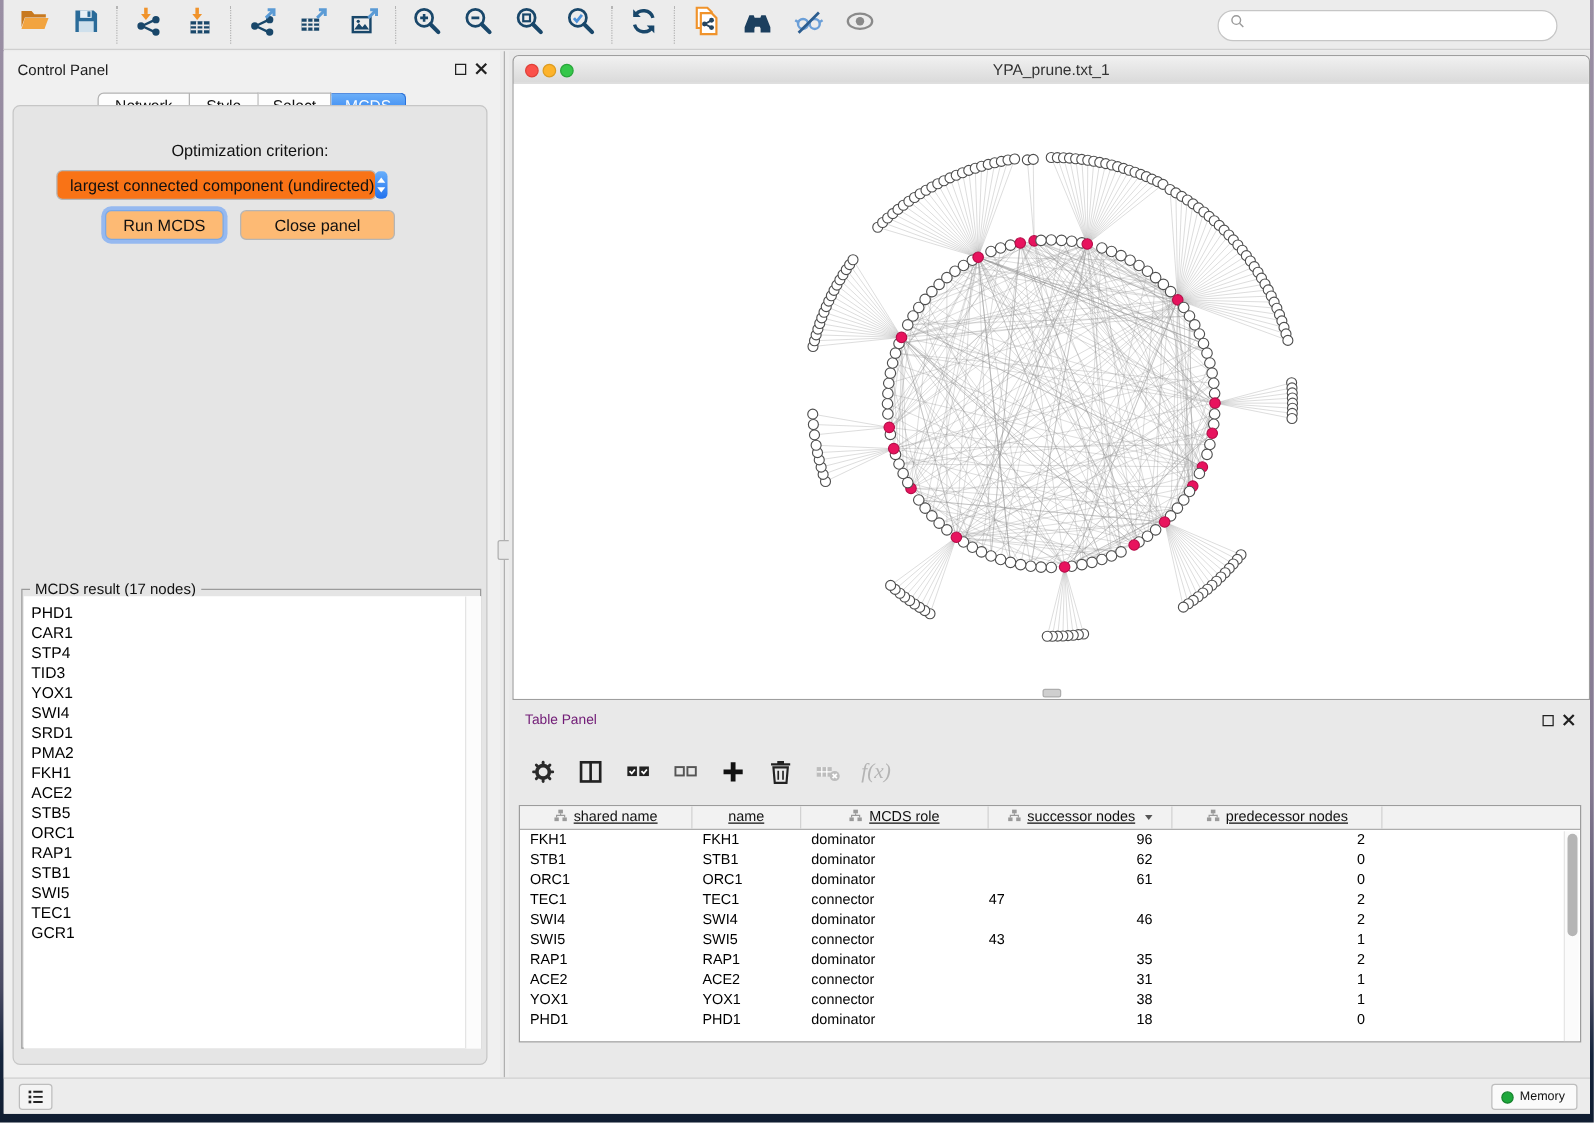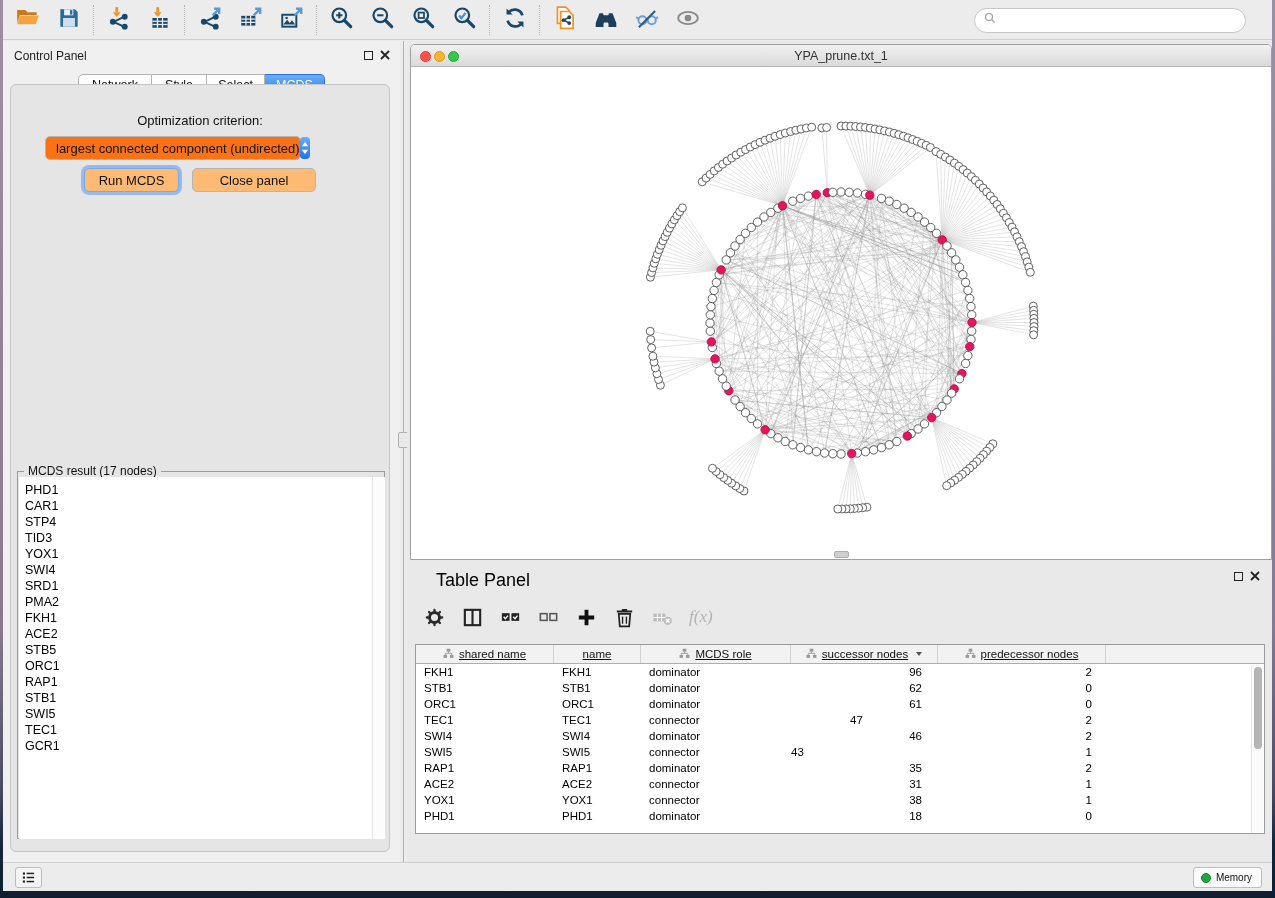--- a/index.html
+++ b/index.html
@@ -81,21 +81,21 @@
   #tl-green { left:37px; background:#35c74a; border:1px solid #28a63a; }
   #net-title { position:absolute; left:0; top:4px; width:100%; text-align:center; font-size:12.5px; color:#333; }
   #net-canvas { position:absolute; left:0; top:22px; width:860px; height:492px; background:#fff; overflow:hidden; }
   #net-svg { position:absolute; left:0; top:0; }
   #h-handle { position:absolute; left:423px; bottom:1px; width:15px; height:7px; background:#cfcfcf;
               border:1px solid #adadad; border-radius:2px; }
 
   
   #table-panel { position:absolute; left:0; top:520px; width:865px; height:301px; background:#e9e9e9; }
   #tp-title-row { position:absolute; left:0; top:6px; width:100%; height:20px; }
-  #tp-title { position:absolute; left:29px; top:3px; font-size:18px; color:#000000; }
+  #tp-title { position:absolute; left:13px; top:3px; font-size:11px; color:#701a75; }
   #tp-winbtns { position:absolute; right:12px; top:4px; display:flex; gap:7px; align-items:center; }
   #tp-toolbar { position:absolute; left:16px; top:38px; height:36px; display:flex; align-items:center; gap:15px; }
   .tp-icon svg { width:23px; height:23px; display:block; }
   .tp-fx { font-family:"Liberation Serif", serif; font-style:italic; font-size:17px; color:#b4b4b4; }
 
   #grid { position:absolute; left:8px; top:83px; width:850px; height:190px; background:#fff;
           border:1px solid #9c9c9c; overflow:hidden; }
   #grid-header { display:flex; height:19px; background:#f2f2f2; border-bottom:1px solid #aeaeae; }
   .gh-cell { display:flex; align-items:center; justify-content:center; gap:5px; font-size:11.5px; color:#111;
              border-right:1px solid #d2d2d2; overflow:hidden;text-decoration:underline; }
@@ -1176,21 +1176,21 @@
                 <div class="g-cell" style="width: 138px; text-align: left; padding-left: 8px; padding-right: 0px;">ORC1</div>
                 <div class="g-cell" style="width: 87px; text-align: left; padding-left: 8px; padding-right: 0px;">ORC1</div>
                 <div class="g-cell" style="width: 150px; text-align: left; padding-left: 8px; padding-right: 0px;">dominator</div>
                 <div class="g-cell" style="width: 147px; text-align: right; padding-left: 0px; padding-right: 16px;">61</div>
                 <div class="g-cell" style="width: 168px; text-align: right; padding-left: 0px; padding-right: 14px;">0</div>
               </div>
               <div class="grid-row">
                 <div class="g-cell" style="width: 138px; text-align: left; padding-left: 8px; padding-right: 0px;">TEC1</div>
                 <div class="g-cell" style="width: 87px; text-align: left; padding-left: 8px; padding-right: 0px;">TEC1</div>
                 <div class="g-cell" style="width: 150px; text-align: left; padding-left: 8px; padding-right: 0px;">connector</div>
-                <div class="g-cell" style="width: 147px; text-align: center; padding-left: 0px; padding-right: 16px;">47</div>
+                <div class="g-cell" style="width: 147px; text-align: left; padding-left: 0px; padding-right: 16px;">47</div>
                 <div class="g-cell" style="width: 168px; text-align: right; padding-left: 0px; padding-right: 14px;">2</div>
               </div>
               <div class="grid-row">
                 <div class="g-cell" style="width: 138px; text-align: left; padding-left: 8px; padding-right: 0px;">SWI4</div>
                 <div class="g-cell" style="width: 87px; text-align: left; padding-left: 8px; padding-right: 0px;">SWI4</div>
                 <div class="g-cell" style="width: 150px; text-align: left; padding-left: 8px; padding-right: 0px;">dominator</div>
                 <div class="g-cell" style="width: 147px; text-align: right; padding-left: 0px; padding-right: 16px;">46</div>
                 <div class="g-cell" style="width: 168px; text-align: right; padding-left: 0px; padding-right: 14px;">2</div>
               </div>
               <div class="grid-row">

